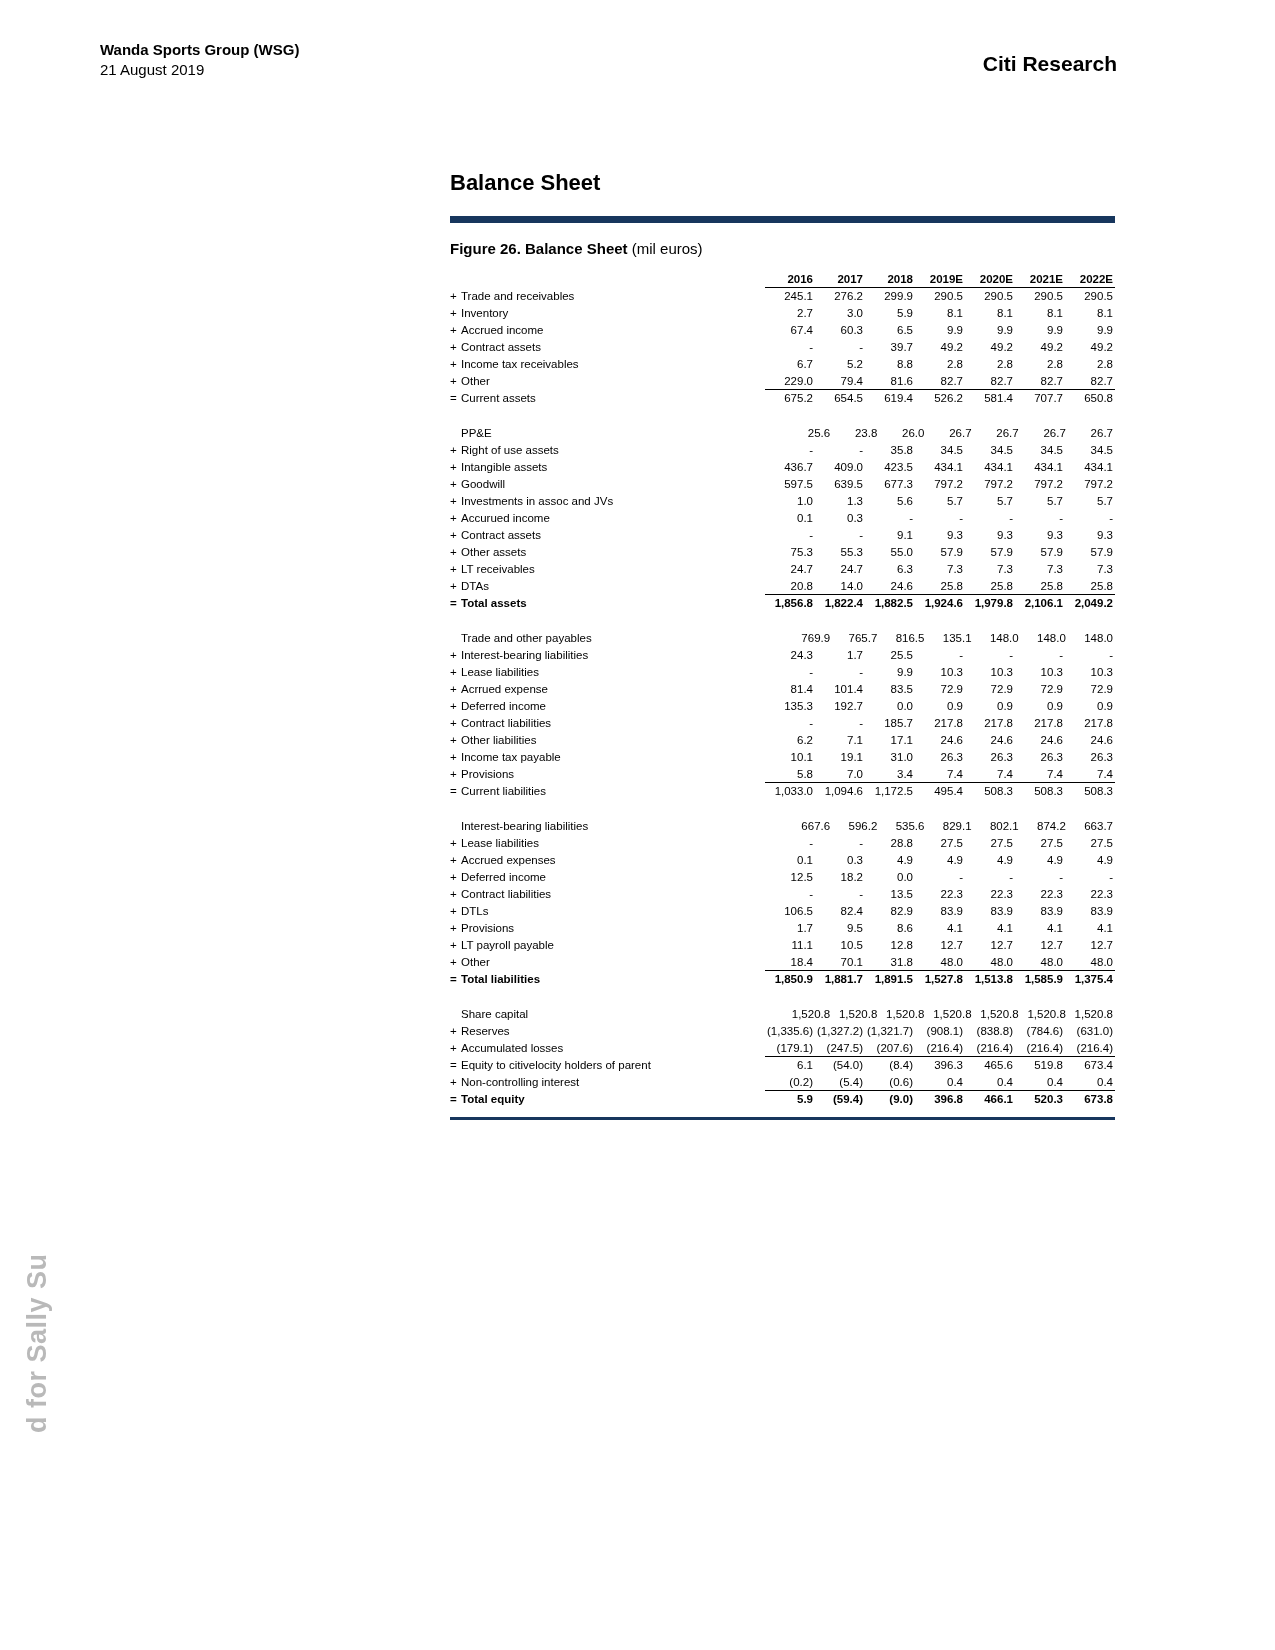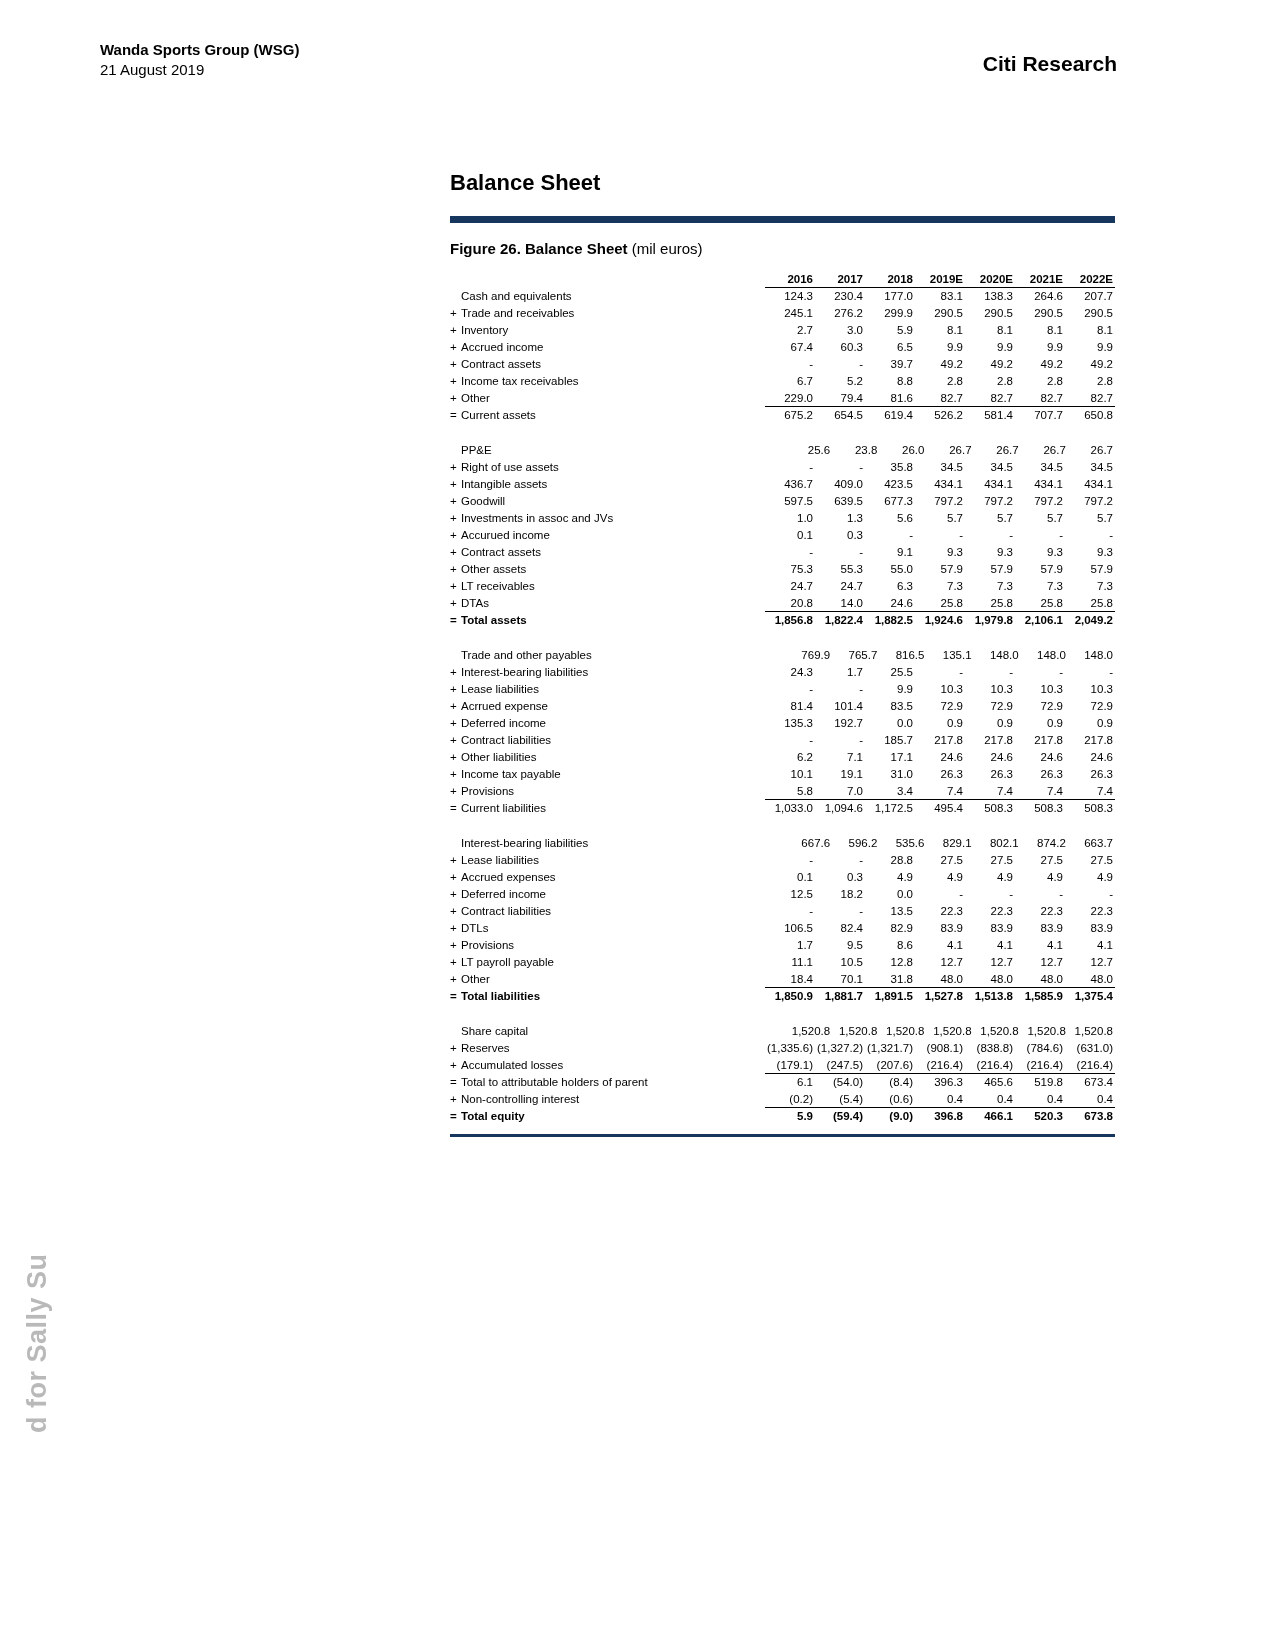--- a/index.html
+++ b/index.html
@@ -102,32 +102,20 @@
             <span class="tcell">2016</span>
             <span class="tcell">2017</span>
             <span class="tcell">2018</span>
             <span class="tcell">2019E</span>
             <span class="tcell">2020E</span>
             <span class="tcell">2021E</span>
             <span class="tcell">2022E</span>
           </span>
         </div>
         <div class="trow">
-          <span class="tlabel"><span class="tprefix"></span><span>Cash and equivalents</span></span>
-          <span class="tnums">
-            <span class="tcell">124.3</span>
-            <span class="tcell">230.4</span>
-            <span class="tcell">177.0</span>
-            <span class="tcell">83.1</span>
-            <span class="tcell">138.3</span>
-            <span class="tcell">264.6</span>
-            <span class="tcell">207.7</span>
-          </span>
-        </div>
-        <div class="trow">
           <span class="tlabel"><span class="tprefix">+</span><span>Trade and receivables</span></span>
           <span class="tnums">
             <span class="tcell">245.1</span>
             <span class="tcell">276.2</span>
             <span class="tcell">299.9</span>
             <span class="tcell">290.5</span>
             <span class="tcell">290.5</span>
             <span class="tcell">290.5</span>
             <span class="tcell">290.5</span>
           </span>
@@ -606,21 +594,21 @@
             <span class="tcell">(179.1)</span>
             <span class="tcell">(247.5)</span>
             <span class="tcell">(207.6)</span>
             <span class="tcell">(216.4)</span>
             <span class="tcell">(216.4)</span>
             <span class="tcell">(216.4)</span>
             <span class="tcell">(216.4)</span>
           </span>
         </div>
         <div class="trow">
-          <span class="tlabel"><span class="tprefix">=</span><span>Total to attributable holders of parent</span></span>
+          <span class="tlabel"><span class="tprefix">=</span><span>Equity to citivelocity holders of parent</span></span>
           <span class="tnums">
             <span class="tcell">6.1</span>
             <span class="tcell">(54.0)</span>
             <span class="tcell">(8.4)</span>
             <span class="tcell">396.3</span>
             <span class="tcell">465.6</span>
             <span class="tcell">519.8</span>
             <span class="tcell">673.4</span>
           </span>
         </div>

